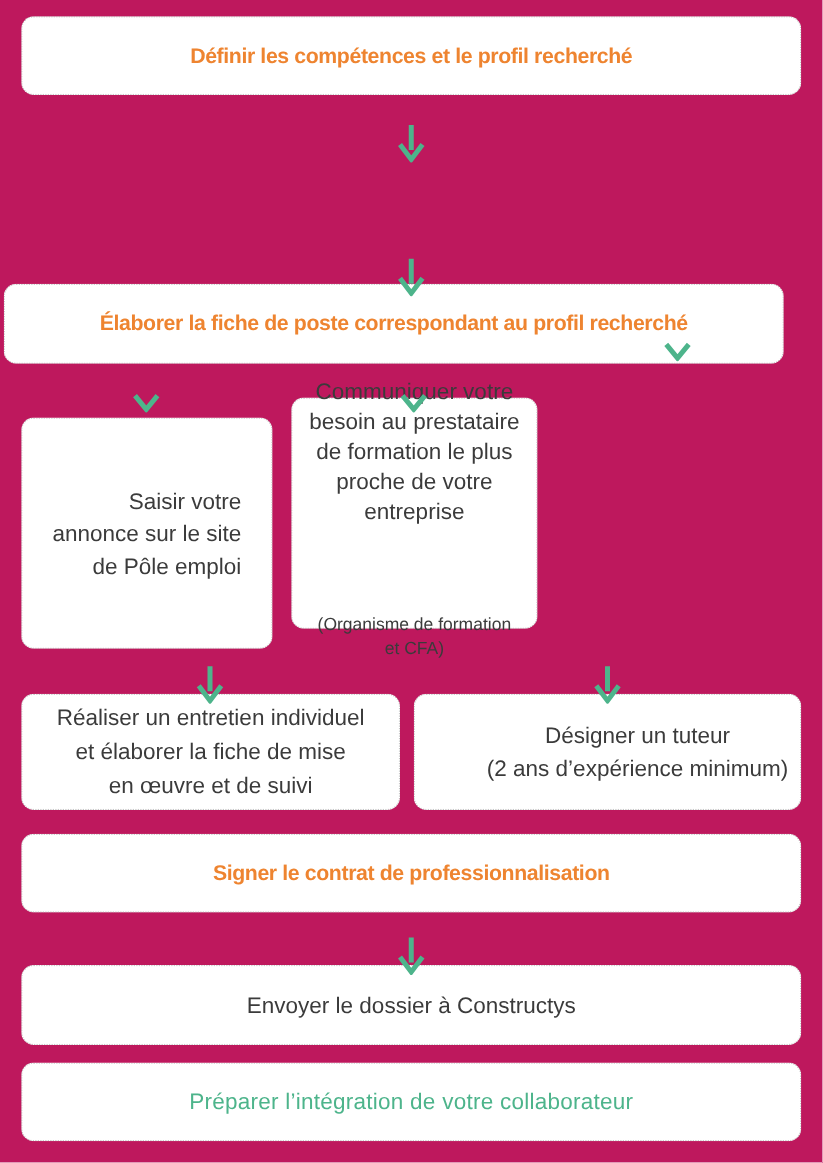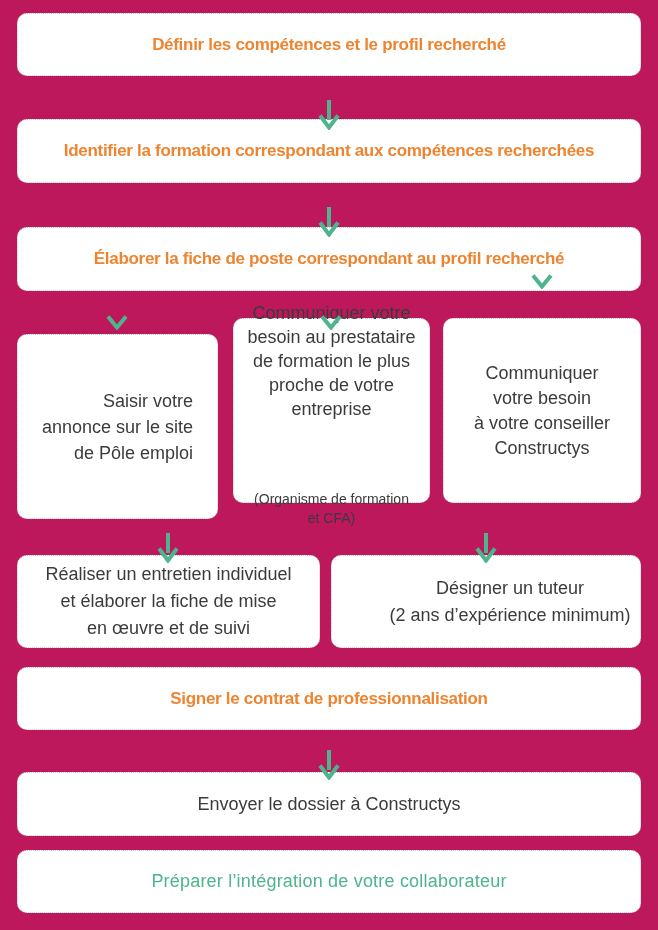--- a/index.html
+++ b/index.html
@@ -75,30 +75,27 @@
 
   <div class="box" style="left:17px; top:13px; width:624px; height:63px;">
     <span class="heading">Définir les compétences et le profil recherché</span>
   </div>
 
   <svg class="arrow icon-abs" style="left:318px; top:99px;" width="22" height="31" viewBox="0 0 22 31">
     <path d="M11 1 L11 21"></path>
     <path d="M2 16.5 L11 28.5 L20 16.5"></path>
   </svg>
 
-  <div class="box" style="left:17px; top:119px; width:624px; height:64px;">
-    <span class="heading">Identifier la formation correspondant aux compétences recherchées</span>
-  </div>
 
   <svg class="arrow icon-abs" style="left:318px; top:206px;" width="22" height="31" viewBox="0 0 22 31">
     <path d="M11 1 L11 21"></path>
     <path d="M2 16.5 L11 28.5 L20 16.5"></path>
   </svg>
 
-  <div class="box" style="left:17px; top:227px; width:624px; height:64px;">
+  <div class="box" style="left:3px; top:227px; width:624px; height:64px;">
     <span class="heading">Élaborer la fiche de poste correspondant au profil recherché</span>
   </div>
 
   <svg class="chev icon-abs" style="left:531px; top:274px;" width="22" height="15" viewBox="0 0 22 15">
     <path d="M2 1.5 L11 12.5 L20 1.5"></path>
   </svg>
   <svg class="chev icon-abs" style="left:106px; top:315px;" width="22" height="15" viewBox="0 0 22 15">
     <path d="M2 1.5 L11 12.5 L20 1.5"></path>
   </svg>
   <svg class="chev icon-abs" style="left:320px; top:315px;" width="22" height="15" viewBox="0 0 22 15">
@@ -114,26 +111,20 @@
   <div class="box" style="left:233px; top:318px; width:197px; height:185px; padding-top:8px;gap:48px;">
     <span class="body-text tight">Communiquer votre
 besoin au prestataire
 de formation le plus
 proche de votre
 entreprise</span>
     <span class="note">(Organisme de formation
 et CFA)</span>
   </div>
 
-  <div class="box" style="left:443px; top:318px; width:198px; height:185px;">
-    <span class="body-text mid-lines">Communiquer
-votre besoin
-à votre conseiller
-Constructys</span>
-  </div>
 
   <svg class="arrow icon-abs" style="left:157px; top:532px;" width="22" height="31" viewBox="0 0 22 31">
     <path d="M11 1 L11 21"></path>
     <path d="M2 16.5 L11 28.5 L20 16.5"></path>
   </svg>
   <svg class="arrow icon-abs" style="left:475px; top:532px;" width="22" height="31" viewBox="0 0 22 31">
     <path d="M11 1 L11 21"></path>
     <path d="M2 16.5 L11 28.5 L20 16.5"></path>
   </svg>
 

